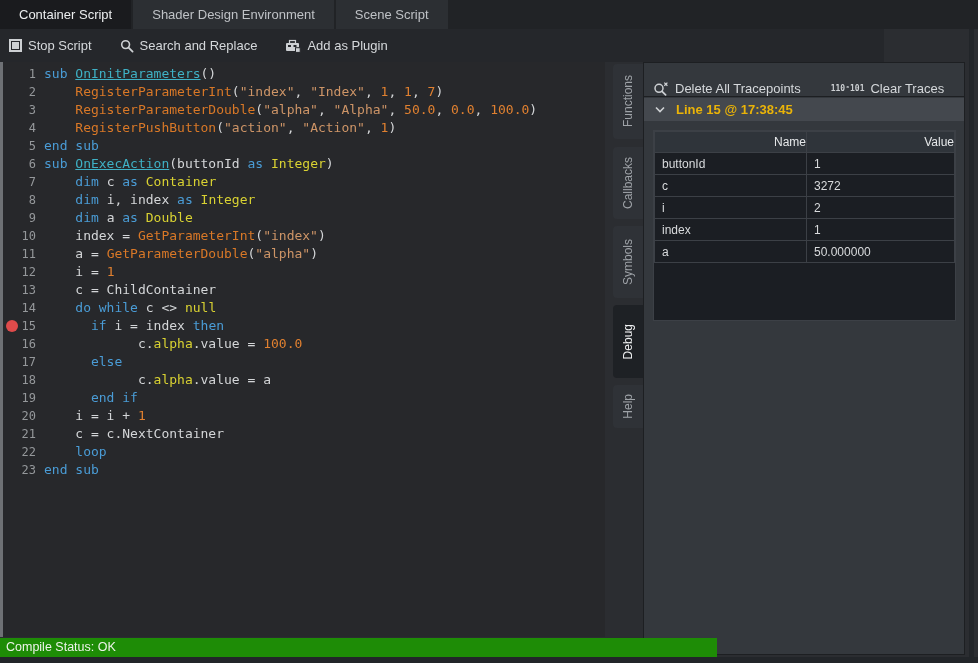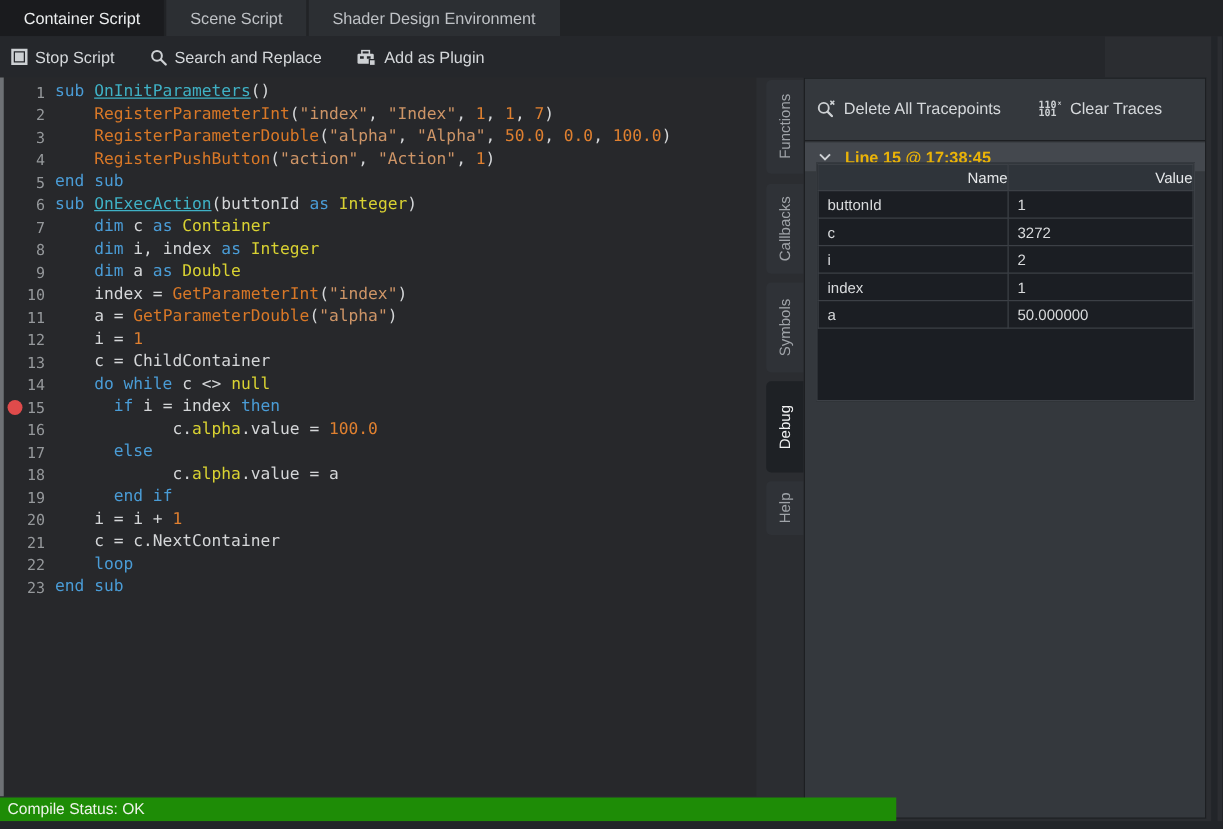--- a/index.html
+++ b/index.html
@@ -15,21 +15,21 @@
          background:var(--tab_inactive_bg); color:var(--tab_inactive_text); margin-right:2px; cursor:default; }
   .tab.active { background:var(--tab_active_bg); color:var(--tab_active_text); }
   
   .toolbar { position:absolute; left:0; top:29px; width:884px; height:33px; background:var(--toolbar_bg);
              display:flex; align-items:center; padding-left:9px; gap:28px; }
   .tbtn { display:flex; align-items:center; gap:6px; font-size:13px; color:var(--toolbar_text);
           background:none; border:none; font-family:inherit; }
   .ic { display:inline-flex; align-items:center; justify-content:center; }
   .stop-outer { display:inline-block; width:13px; height:13px; border:2px solid #cdd0d3; position:relative; background:transparent; }
   .stop-inner { position:absolute; left:1px; top:1px; right:1px; bottom:1px; background:#cdd0d3; }
-  .binic { display:inline-flex; flex-direction:column; align-items:flex-start; font-size:8px; line-height:7px;
+  .binic { display:inline-flex; flex-direction:row; align-items:flex-start; font-size:8px; line-height:7px;
            color:#cdd0d3; font-weight:bold; font-family:"DejaVu Sans Mono",monospace; }
   
   .editor { position:absolute; left:0; top:62px; width:605px; height:575px; background:var(--editor_bg); padding-top:3px; }
   .left-strip { position:absolute; left:0; top:0; width:3px; height:575px; background:var(--left_strip); }
   .code-line { display:flex; height:18px; line-height:18px; font-family:"DejaVu Sans Mono",monospace; font-size:13px; }
   .gutter { flex:0 0 44px; width:44px; text-align:right; padding-right:8px; color:var(--gutter_text);
             position:relative; font-size:12px; font-family:"DejaVu Sans Mono",monospace; }
   .bp { position:absolute; left:6px; top:3px; width:12px; height:12px; border-radius:50%; background:var(--breakpoint_red); }
   .code-text { white-space:pre; color:var(--syn-pln); }
   .syn-kw { color:var(--syn-kw); }
@@ -46,46 +46,46 @@
   .right-edge { position:absolute; left:969px; top:29px; width:5px; height:628px; background:var(--bottom_strip); }
   
   .side-strip { position:absolute; left:605px; top:62px; width:38px; height:575px; }
   .side-tab { position:absolute; left:8px; width:30px; background:var(--side_tab_bg); color:var(--side_tab_text);
               border-radius:4px 0 0 4px; display:flex; align-items:center; justify-content:center; font-size:12px; }
   .side-tab.active { background:var(--side_tab_active_bg); color:var(--side_tab_active_text); }
   .side-tab span { writing-mode:vertical-rl; transform:rotate(180deg); }
   
   .debug-panel { position:absolute; left:643px; top:62px; width:322px; height:593px; background:var(--panel_bg);
                  border:1px solid var(--panel_border); }
-  .dbg-toolbar { height:34px; border-bottom:1px solid var(--panel_border); display:flex; align-items:flex-start;
-                 padding-left:9px; gap:30px; font-size:13px; color:var(--toolbar_text);margin-top:16px; }
+  .dbg-toolbar { height:34px; border-bottom:1px solid var(--panel_border); display:flex; align-items:flex-end;
+                 padding-left:9px; gap:30px; font-size:13px; color:var(--toolbar_text); }
   .trace-header { height:23px; margin-top:1px; background:var(--group_header_bg); display:flex; align-items:center;
                   gap:11px; padding-left:11px; font-size:13px; font-weight:bold; color:#eab308; }
   .table-wrap { position:absolute; left:9px; top:67px; width:303px; height:191px; background:var(--table_bg);
                 border:1px solid var(--table_border); overflow:hidden; }
   .var-table { border-collapse:collapse; width:100%; font-size:12px; color:var(--table_text); }
   .var-table th { height:21px; background:var(--table_header_bg); border:1px solid var(--table_border);
                   font-weight:normal; text-align:right; color:#e6e8ea; }
   .var-table td { height:22px; border:1px solid var(--table_border); padding-left:7px; background:var(--table_bg); }
   .var-table col.c-name { width:152px; }
 </style>
 </head>
 <body>
 
 <div class="screen">
 
   <div class="tabbar">
       <div class="tab active">
         <span>Container Script</span>
       </div>
       <div class="tab">
+        <span>Shader Design Environment</span>
+      </div>
+      <div class="tab">
         <span>Scene Script</span>
-      </div>
-      <div class="tab">
-        <span>Shader Design Environment</span>
       </div>
     </div>
 
   <div class="toolbar">
       <button class="tbtn">
         <span class="ic">
           <span class="stop-outer">
             <span class="stop-inner"></span>
           </span>
         </span>

